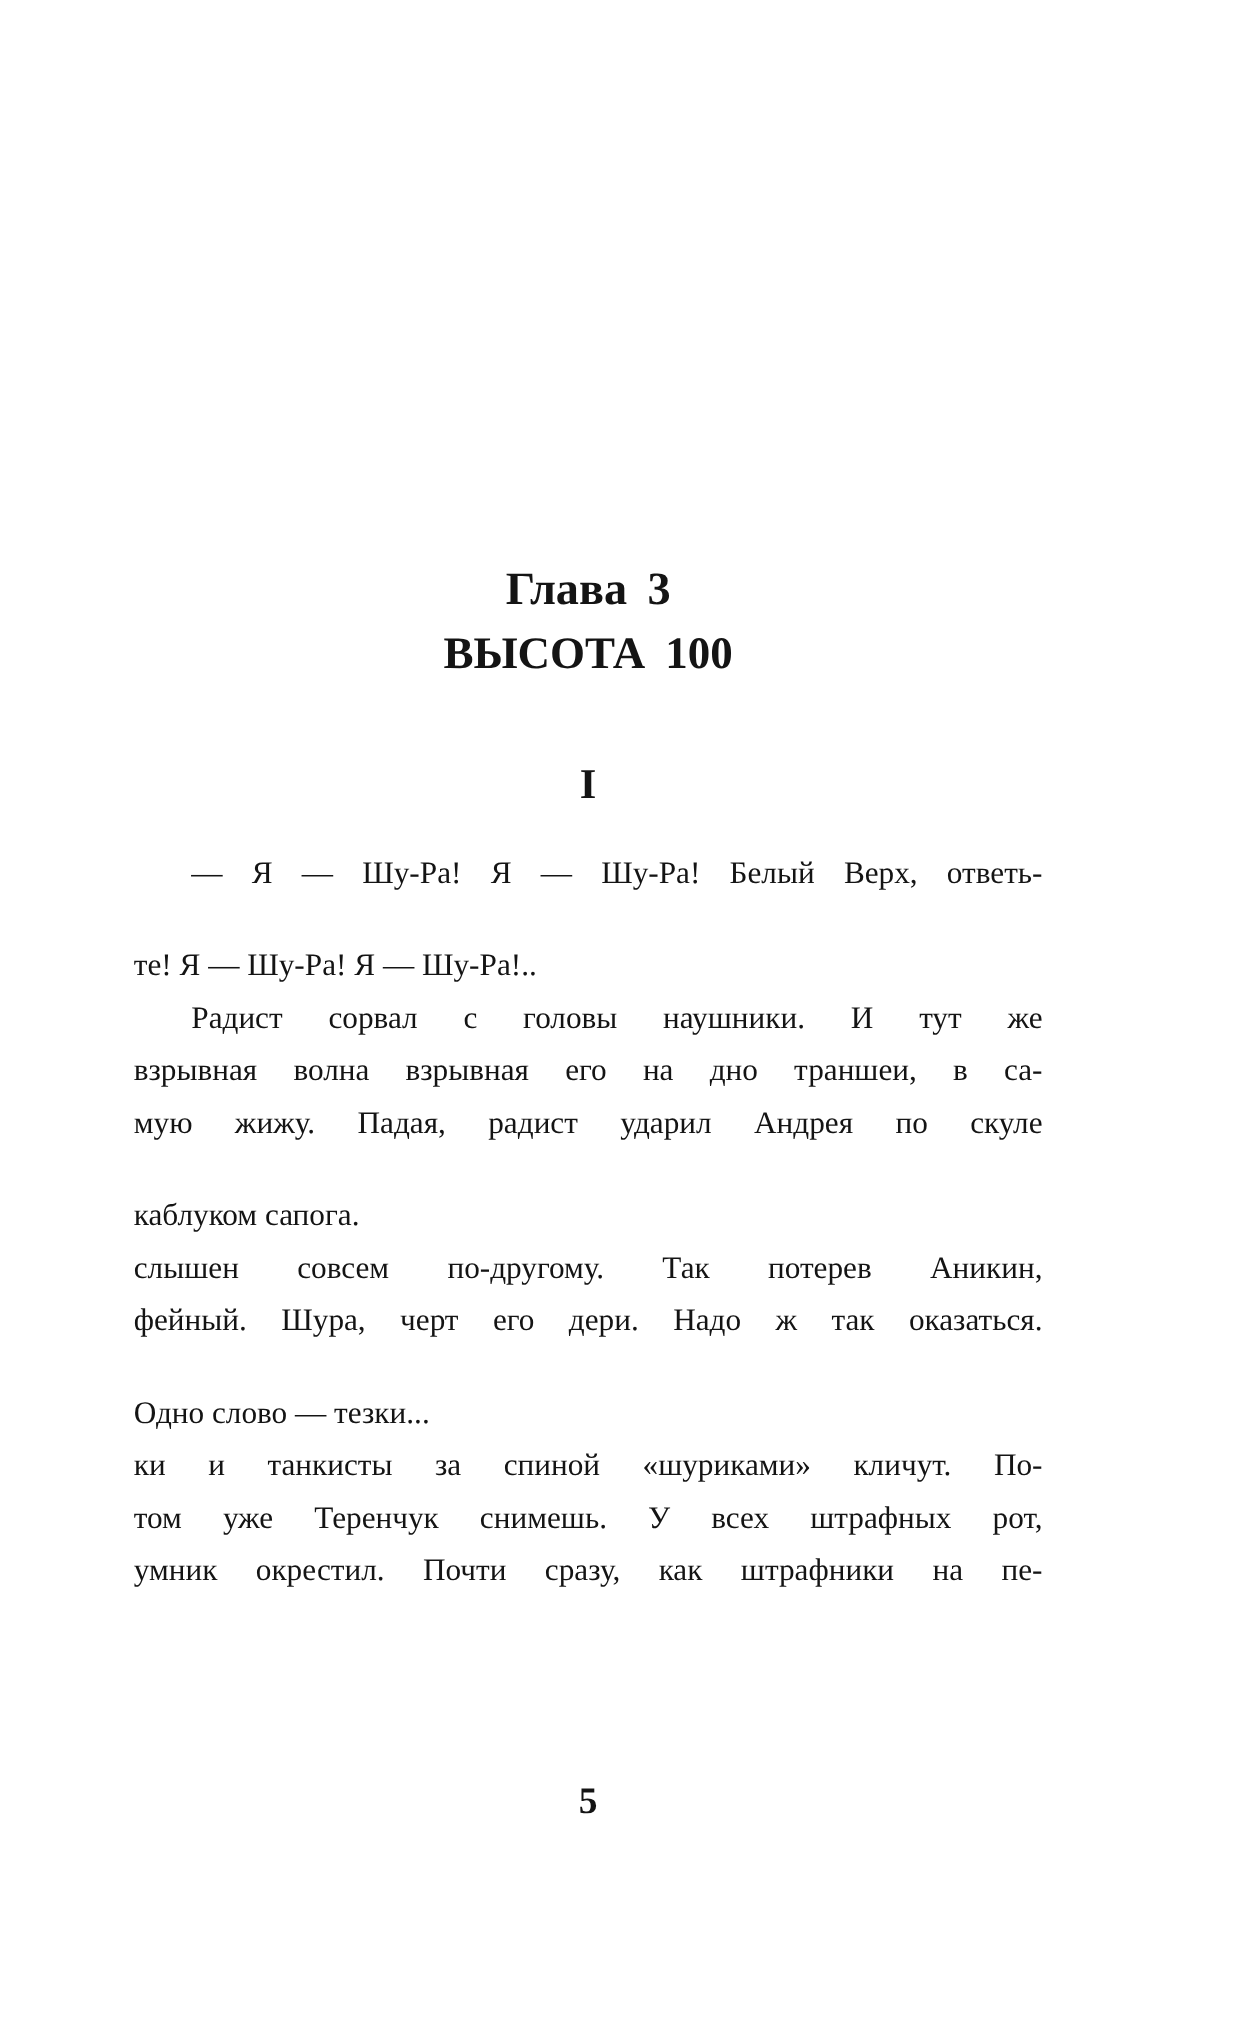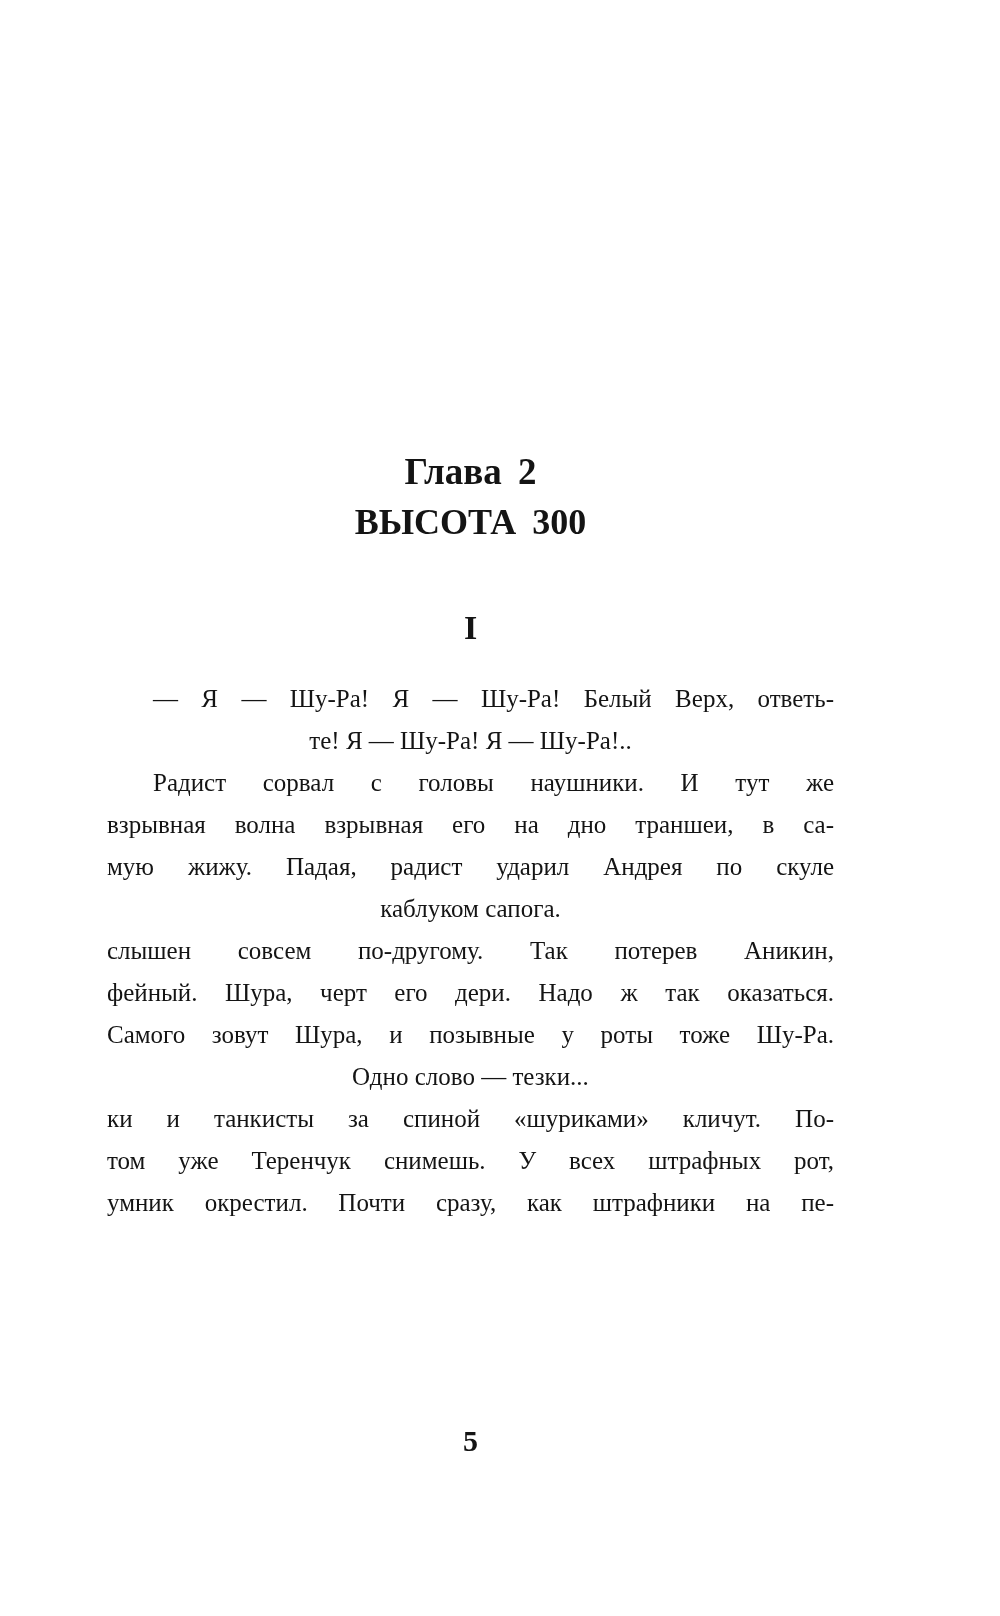--- a/index.html
+++ b/index.html
@@ -64,21 +64,22 @@
     .line {
       height: 42px;
       font-size: 25px;
       line-height: 42px;
     }
     .j {
       text-align: justify;
       text-align-last: justify;
     }
     .l {
-      text-align: center;
+      text-align: left;
+      margin-top: 32px;
     }
     .indent {
       text-indent: 46px;
     }
     .page-number {
       position: absolute;
       top: 1424px;
       left: 0;
       width: 100%;
       text-align: center;
@@ -86,34 +87,33 @@
       line-height: 34px;
       font-weight: bold;
     }
   </style>
 </head>
 <body>
 
 <div class="page">
   <div class="content">
 
-    <div class="chapter-title">Глава 2</div>
-    <div class="chapter-subtitle">ВЫСОТА 300</div>
+    <div class="chapter-title">Глава 3</div>
+    <div class="chapter-subtitle">ВЫСОТА 100</div>
     <div class="section-number">I</div>
 
     <div class="body-text">
       <div class="line j indent">— Я — Шу-Ра! Я — Шу-Ра! Белый Верх, ответь-</div>
       <div class="line l">те! Я — Шу-Ра! Я — Шу-Ра!..</div>
       <div class="line j indent">Радист сорвал с головы наушники. И тут же</div>
       <div class="line j">взрывная волна взрывная его на дно траншеи, в са-</div>
       <div class="line j">мую жижу. Падая, радист ударил Андрея по скуле</div>
       <div class="line l">каблуком сапога.</div>
       <div class="line j">слышен совсем по-другому. Так потерев Аникин,</div>
       <div class="line j">фейный. Шура, черт его дери. Надо ж так оказаться.</div>
-      <div class="line j">Самого зовут Шура, и позывные у роты тоже Шу-Ра.</div>
       <div class="line l">Одно слово — тезки...</div>
       <div class="line j">ки и танкисты за спиной «шуриками» кличут. По-</div>
       <div class="line j">том уже Теренчук снимешь. У всех штрафных рот,</div>
       <div class="line j">умник окрестил. Почти сразу, как штрафники на пе-</div>
     </div>
 
     <div class="page-number">5</div>
 
   </div>
 </div>

